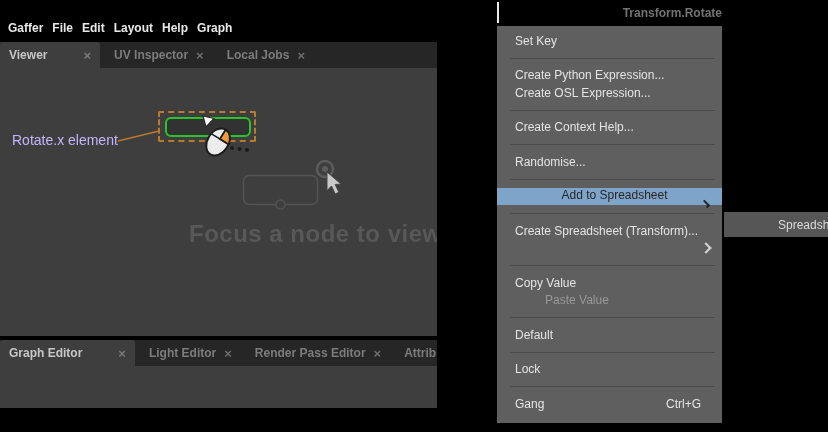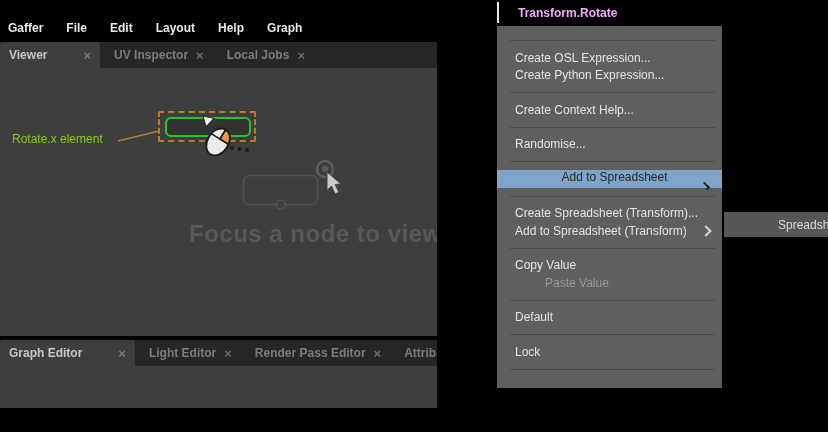--- a/index.html
+++ b/index.html
@@ -2,21 +2,21 @@
 <html><head>
 <meta charset="utf-8">
 <style>
   html,body{margin:0;padding:0;background:#000;}
   .stage{position:relative;width:828px;height:432px;background:#000;overflow:hidden;
          font-family:"Liberation Sans",sans-serif;-webkit-font-smoothing:antialiased;}
 
   
   .gwindow{position:absolute;left:0;top:0;width:437px;height:408px;background:#000;overflow:hidden;}
   .menubar{position:absolute;left:0;top:0;width:437px;height:42px;display:flex;align-items:center;
-           padding:14px 0 0 8px;box-sizing:border-box;gap:23px;}
+           padding:14px 0 0 8px;box-sizing:border-box;gap:9px;}
   .menubar .mitem{color:#e8e8e8;font-weight:bold;font-size:12px;cursor:default;}
 
   .tabstrip{position:absolute;left:0;width:437px;height:26px;background:#262626;display:flex;align-items:flex-end;}
   .toptabs{top:42px;}
   .bottomtabs{top:340px;}
   .tab{display:inline-flex;align-items:center;height:26px;padding:0 9px;margin-right:5px;
        font-size:12px;font-weight:bold;color:#7c7c7c;gap:8px;white-space:nowrap;cursor:default;}
   .tab.active{background:#3e3e3e;color:#c7c7c7;border-radius:3px 3px 0 0;gap:36px;}
   .tab .x{font-size:13px;font-weight:bold;color:#6e6e6e;line-height:1;}
   .tab.active .x{color:#7a7a7a;}
@@ -24,28 +24,28 @@
   .viewerpanel{position:absolute;left:0;top:68px;width:437px;height:268px;background:#3e3e3e;}
   .graphpanel{position:absolute;left:0;top:366px;width:437px;height:42px;background:#3e3e3e;}
 
   .placeholder{position:absolute;left:173px;top:152px;font-size:24px;font-weight:bold;
                color:#585858;letter-spacing:0.5px;white-space:nowrap;margin-left:16px;}
 
   .dashedbox{position:absolute;left:158px;top:43px;width:98px;height:31px;
              border:2px dashed #b97a2e;border-radius:2px;box-sizing:border-box;}
   .plugfield{position:absolute;left:165px;top:49px;width:86px;height:20px;background:#323232;
              border:2.5px solid #2bc32b;border-radius:6px;box-sizing:border-box;}
-  .annlabel{position:absolute;left:12px;top:64px;font-size:12px;color:#84cc16;white-space:nowrap;}
+  .annlabel{position:absolute;left:12px;top:64px;font-size:14px;color:#c4b5fd;white-space:nowrap;}
 
   .vsvg{position:absolute;left:0;top:0;width:437px;height:268px;pointer-events:none;}
 
   
   .ctxmenu{position:absolute;left:497px;top:0;width:225px;background:#5f5f5f;}
-  .ctxheader{position:relative;height:26px;background:#000;color:#f0abfc;font-weight:bold;font-size:12px;
-             display:flex;align-items:center;padding-left:21px;}
+  .ctxheader{position:relative;height:26px;background:#000;color:#737373;font-weight:bold;font-size:12px;
+             display:flex;align-items:center;padding-left:21px;justify-content:flex-end;}
   .headeredge{position:absolute;left:0;top:2px;width:2px;height:21px;background:#e9e9e9;}
   .ctxbody{padding:6px 0 10px;}
   .mi{height:17.5px;display:flex;align-items:center;padding:0 8px 0 18px;font-size:12px;color:#e4e4e4;cursor:default;}
   .mi.hl{background:#7fa4c9;color:#262626;flex-direction:column;}
   .mi.dis{color:#989898;margin-left:30px;}
   .sep{height:1px;background:#4b4b4b;margin:8px 7px 8px 13px;}
   .shortcut{margin-left:auto;padding-right:13px;font-size:12px;}
   .chev{margin-left:auto;margin-right:4px;width:6px;height:6px;border-top:2px solid #d6d6d6;
         border-right:2px solid #d6d6d6;transform:rotate(45deg);}
   .mi.hl .chev{border-color:#262626;}
@@ -146,46 +146,50 @@
 
     <div class="graphpanel"></div>
   </div>
 
   <div class="ctxmenu">
     <div class="ctxheader">
       <div class="headeredge"></div>
       <span>Transform.Rotate</span>
     </div>
     <div class="ctxbody">
+      <div class="mi">Set Key</div>
       <div class="sep"></div>
+      <div class="mi">Create Python Expression...</div>
       <div class="mi">Create OSL Expression...</div>
-      <div class="mi">Create Python Expression...</div>
       <div class="sep"></div>
       <div class="mi">Create Context Help...</div>
       <div class="sep"></div>
       <div class="mi">Randomise...</div>
       <div class="sep"></div>
       <div class="mi hl">
         <span>Add to Spreadsheet</span>
         <span class="chev"></span>
       </div>
       <div class="sep"></div>
       <div class="mi">Create Spreadsheet (Transform)...</div>
       <div class="mi">
-        <span>Add to Spreadsheet (Transform)</span>
         <span class="chev"></span>
       </div>
       <div class="sep"></div>
       <div class="mi">Copy Value</div>
       <div class="mi dis">Paste Value</div>
       <div class="sep"></div>
       <div class="mi">Default</div>
       <div class="sep"></div>
       <div class="mi">Lock</div>
       <div class="sep"></div>
+      <div class="mi">
+        <span>Gang</span>
+        <span class="shortcut">Ctrl+G</span>
+      </div>
     </div>
   </div>
 
   <div class="submenu">
     <div class="smi">Spreadsheet</div>
   </div>
 
 </div>
 
 </body></html>

